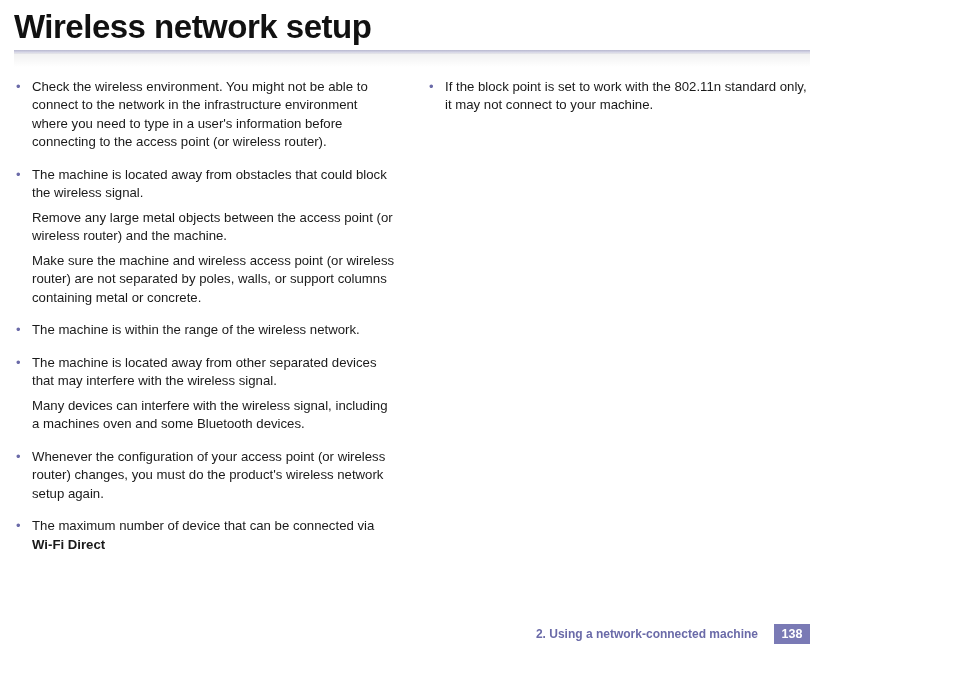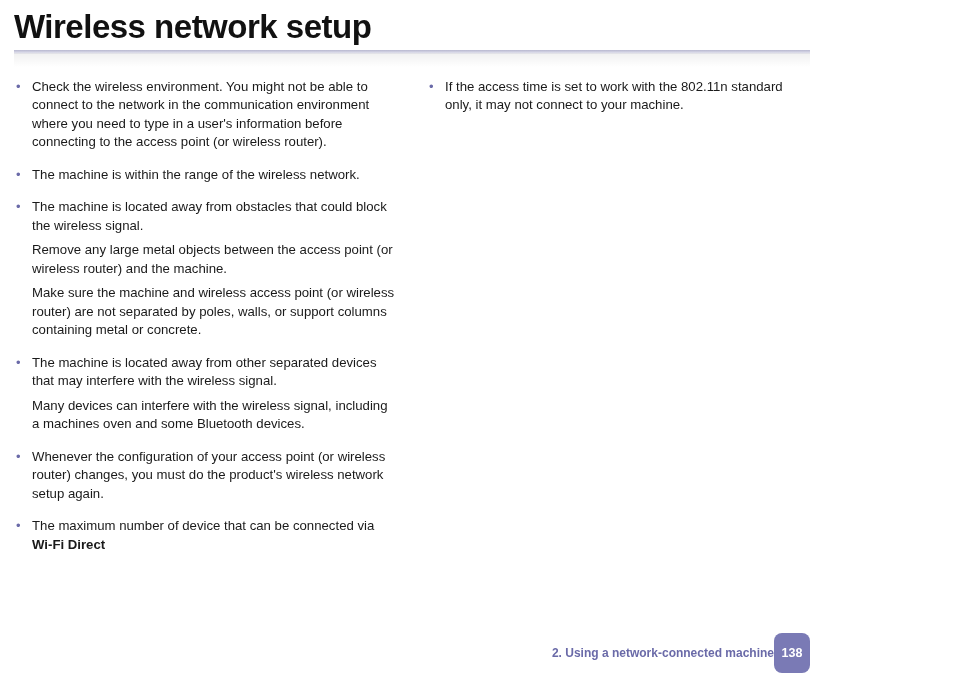--- a/index.html
+++ b/index.html
@@ -73,76 +73,76 @@
     line-height: 1.4;
   }
   .sub {
     display: block;
     padding-top: 6px;
   }
   b { font-weight: 700; }
   .footer {
     position: absolute;
     right: 14px;
-    bottom: 2px;
+    bottom: 31px;
     display: flex;
     align-items: center;
-    gap: 0;
+    gap: 16px;
   }
   .footer-text {
     font-size: 12px;
     font-weight: 700;
     color: #6a6aa8;
   }
   .page-badge {
     background: #7a7ab5;
     color: #fff;
     font-size: 12.5px;
     font-weight: 700;
-    padding: 13px 7px;
-    border-radius: 8px;
+    padding: 3px 7px;
+    border-radius: 0;
     min-width: 22px;
     text-align: center;
   }
 </style>
 </head>
 <body>
 
 <div class="page">
 
   <div class="title-wrap">
     <h1 class="title">Wireless network setup</h1>
   </div>
   <div class="title-rule"></div>
 
   <div class="columns">
 
     <div class="col">
       <ul class="bullets">
-        <li><span>Check the wireless environment. You might not be able to connect to the network in the communication environment where you need to type in a user's information before connecting to the access point (or wireless router).</span></li>
-        <li><span>The machine is within the range of the wireless network.</span></li>
+        <li><span>Check the wireless environment. You might not be able to connect to the network in the infrastructure environment where you need to type in a user's information before connecting to the access point (or wireless router).</span></li>
         <li>
           <span>The machine is located away from obstacles that could block the wireless signal.</span>
           <span class="sub">Remove any large metal objects between the access point (or wireless router) and the machine.</span>
           <span class="sub">Make sure the machine and wireless access point (or wireless router) are not separated by poles, walls, or support columns containing metal or concrete.</span>
         </li>
+        <li><span>The machine is within the range of the wireless network.</span></li>
         <li>
           <span>The machine is located away from other separated devices that may interfere with the wireless signal.</span>
           <span class="sub">Many devices can interfere with the wireless signal, including a machines oven and some Bluetooth devices.</span>
         </li>
         <li><span>Whenever the configuration of your access point (or wireless router) changes, you must do the product's wireless network setup again.</span></li>
         <li>
           <span>The maximum number of device that can be connected via </span><b>Wi-Fi Direct</b>
         </li>
       </ul>
     </div>
 
     <div class="col">
       <ul class="bullets">
-        <li><span>If the access time is set to work with the 802.11n standard only, it may not connect to your machine.</span></li>
+        <li><span>If the block point is set to work with the 802.11n standard only, it may not connect to your machine.</span></li>
       </ul>
     </div>
 
   </div>
 
   <div class="footer">
     <span class="footer-text">2.  Using a network-connected machine</span>
     <span class="page-badge">138</span>
   </div>
 

